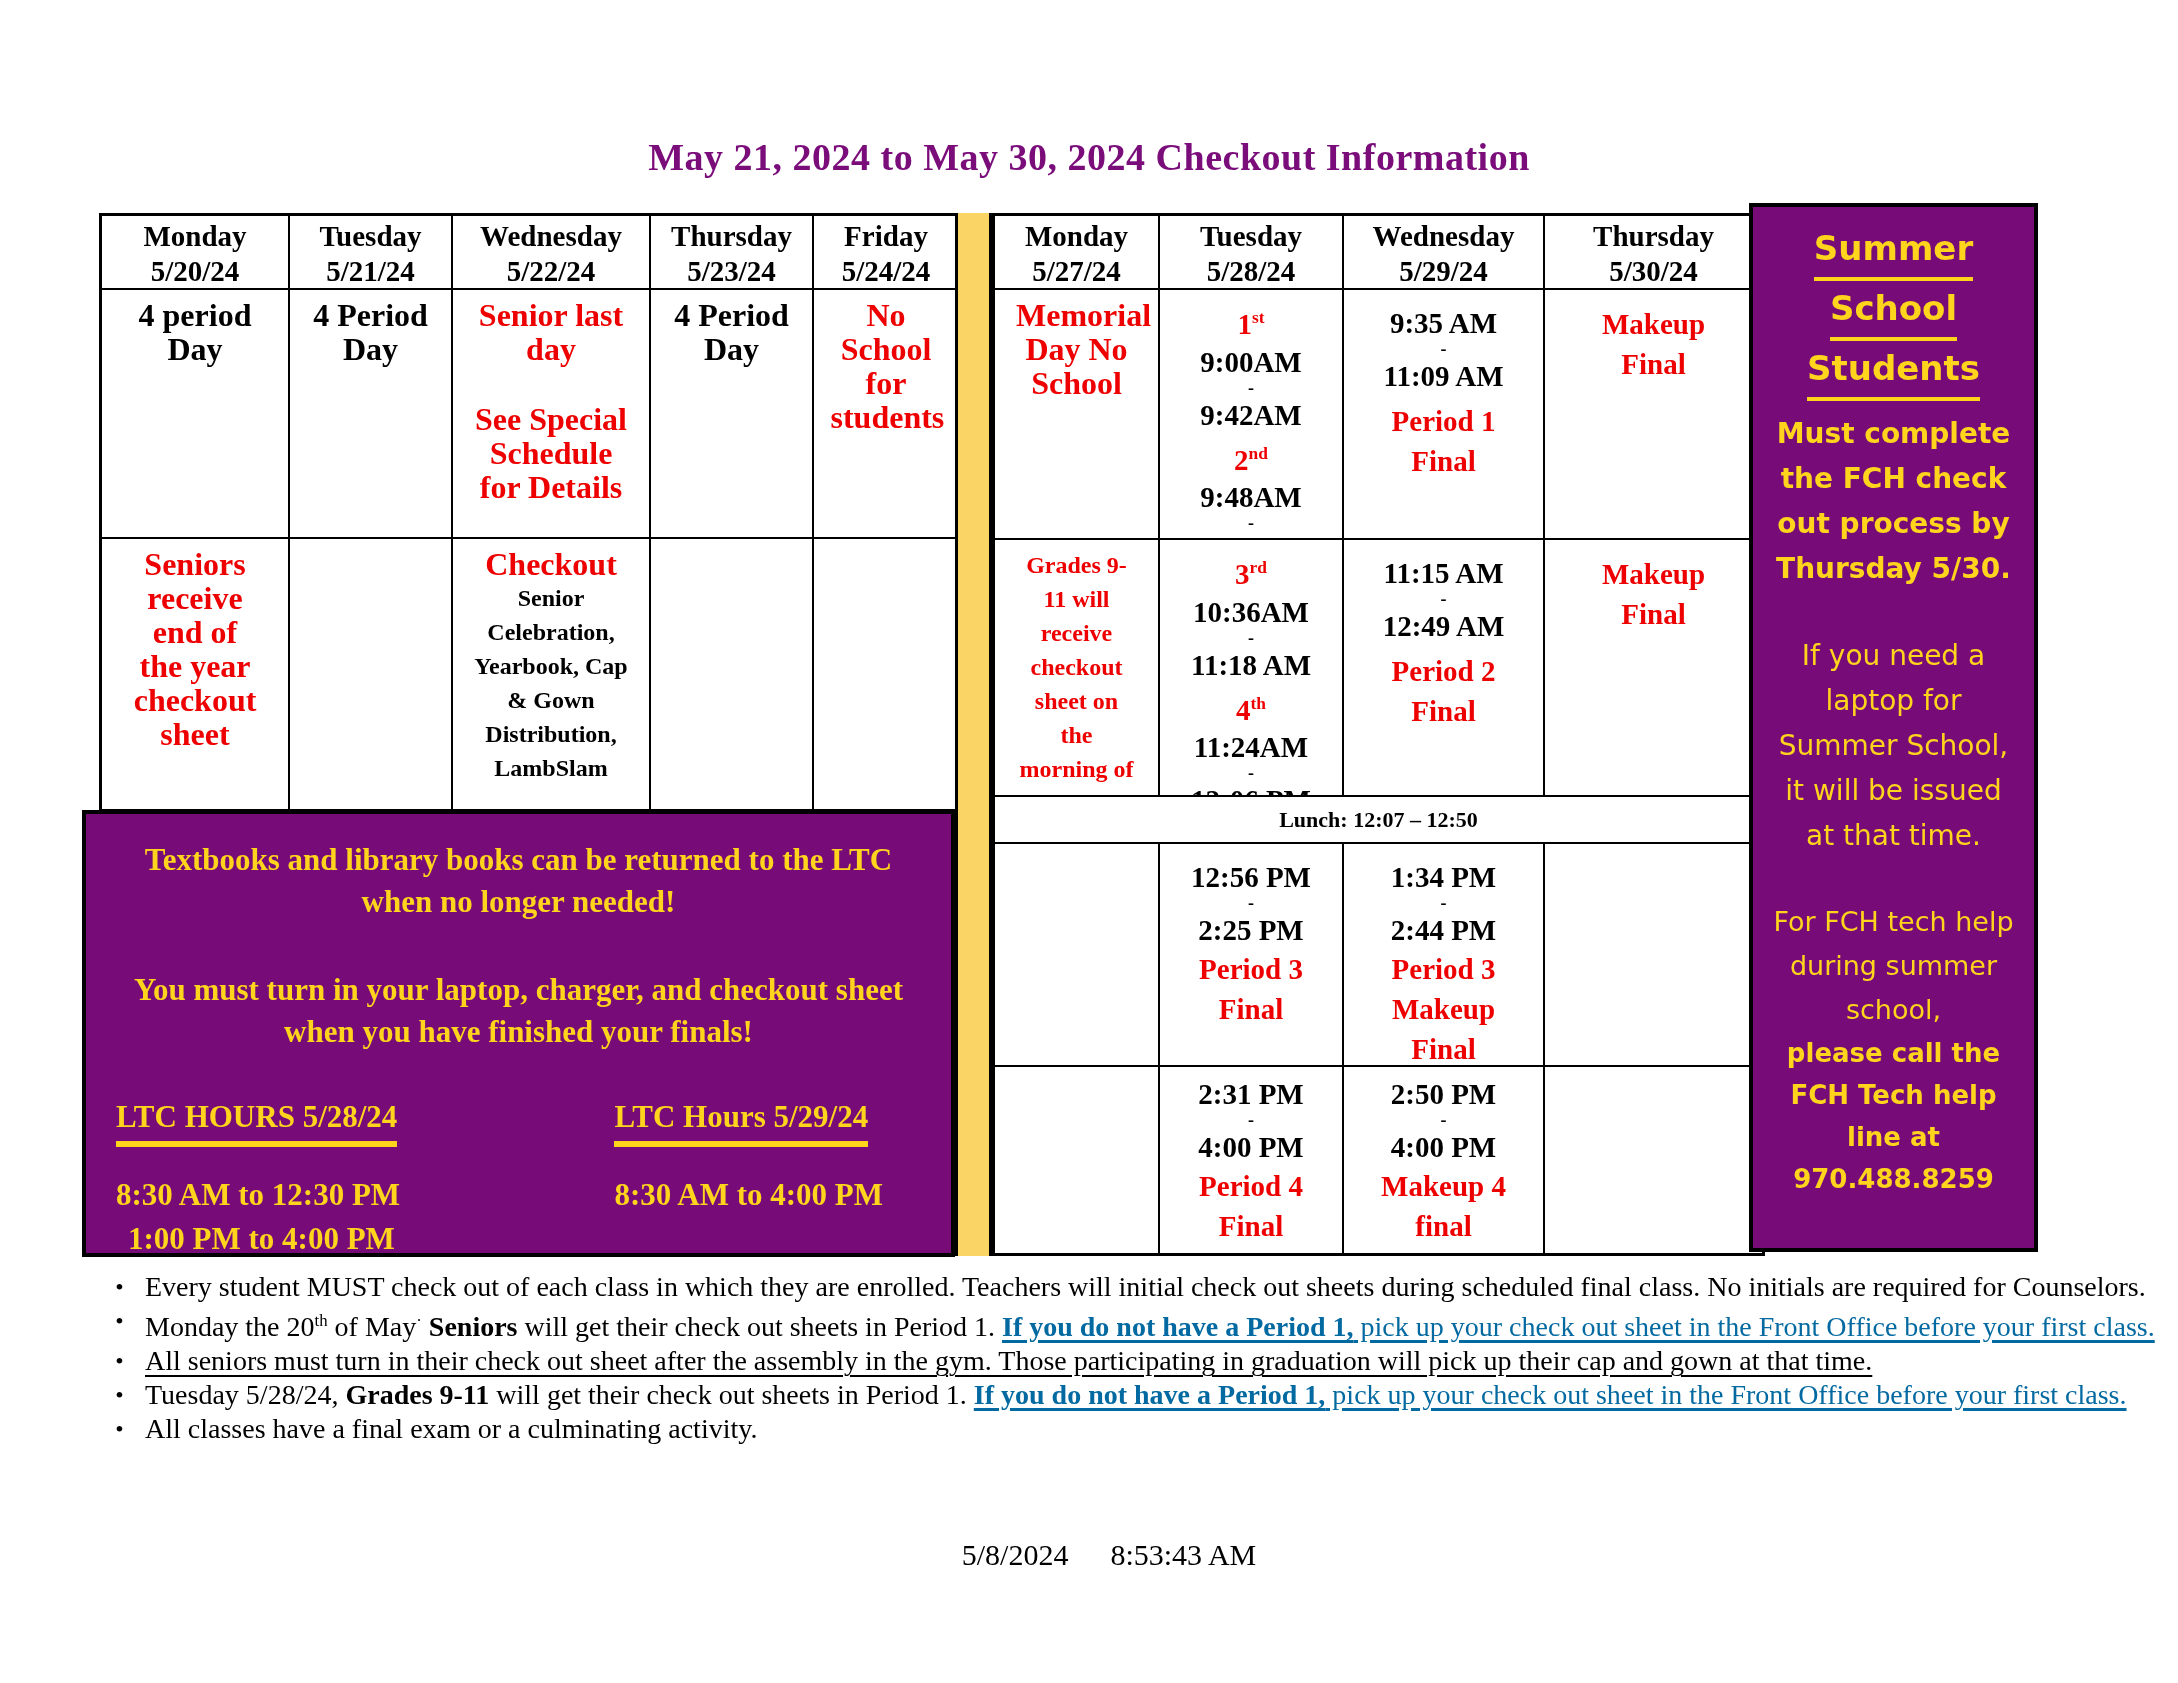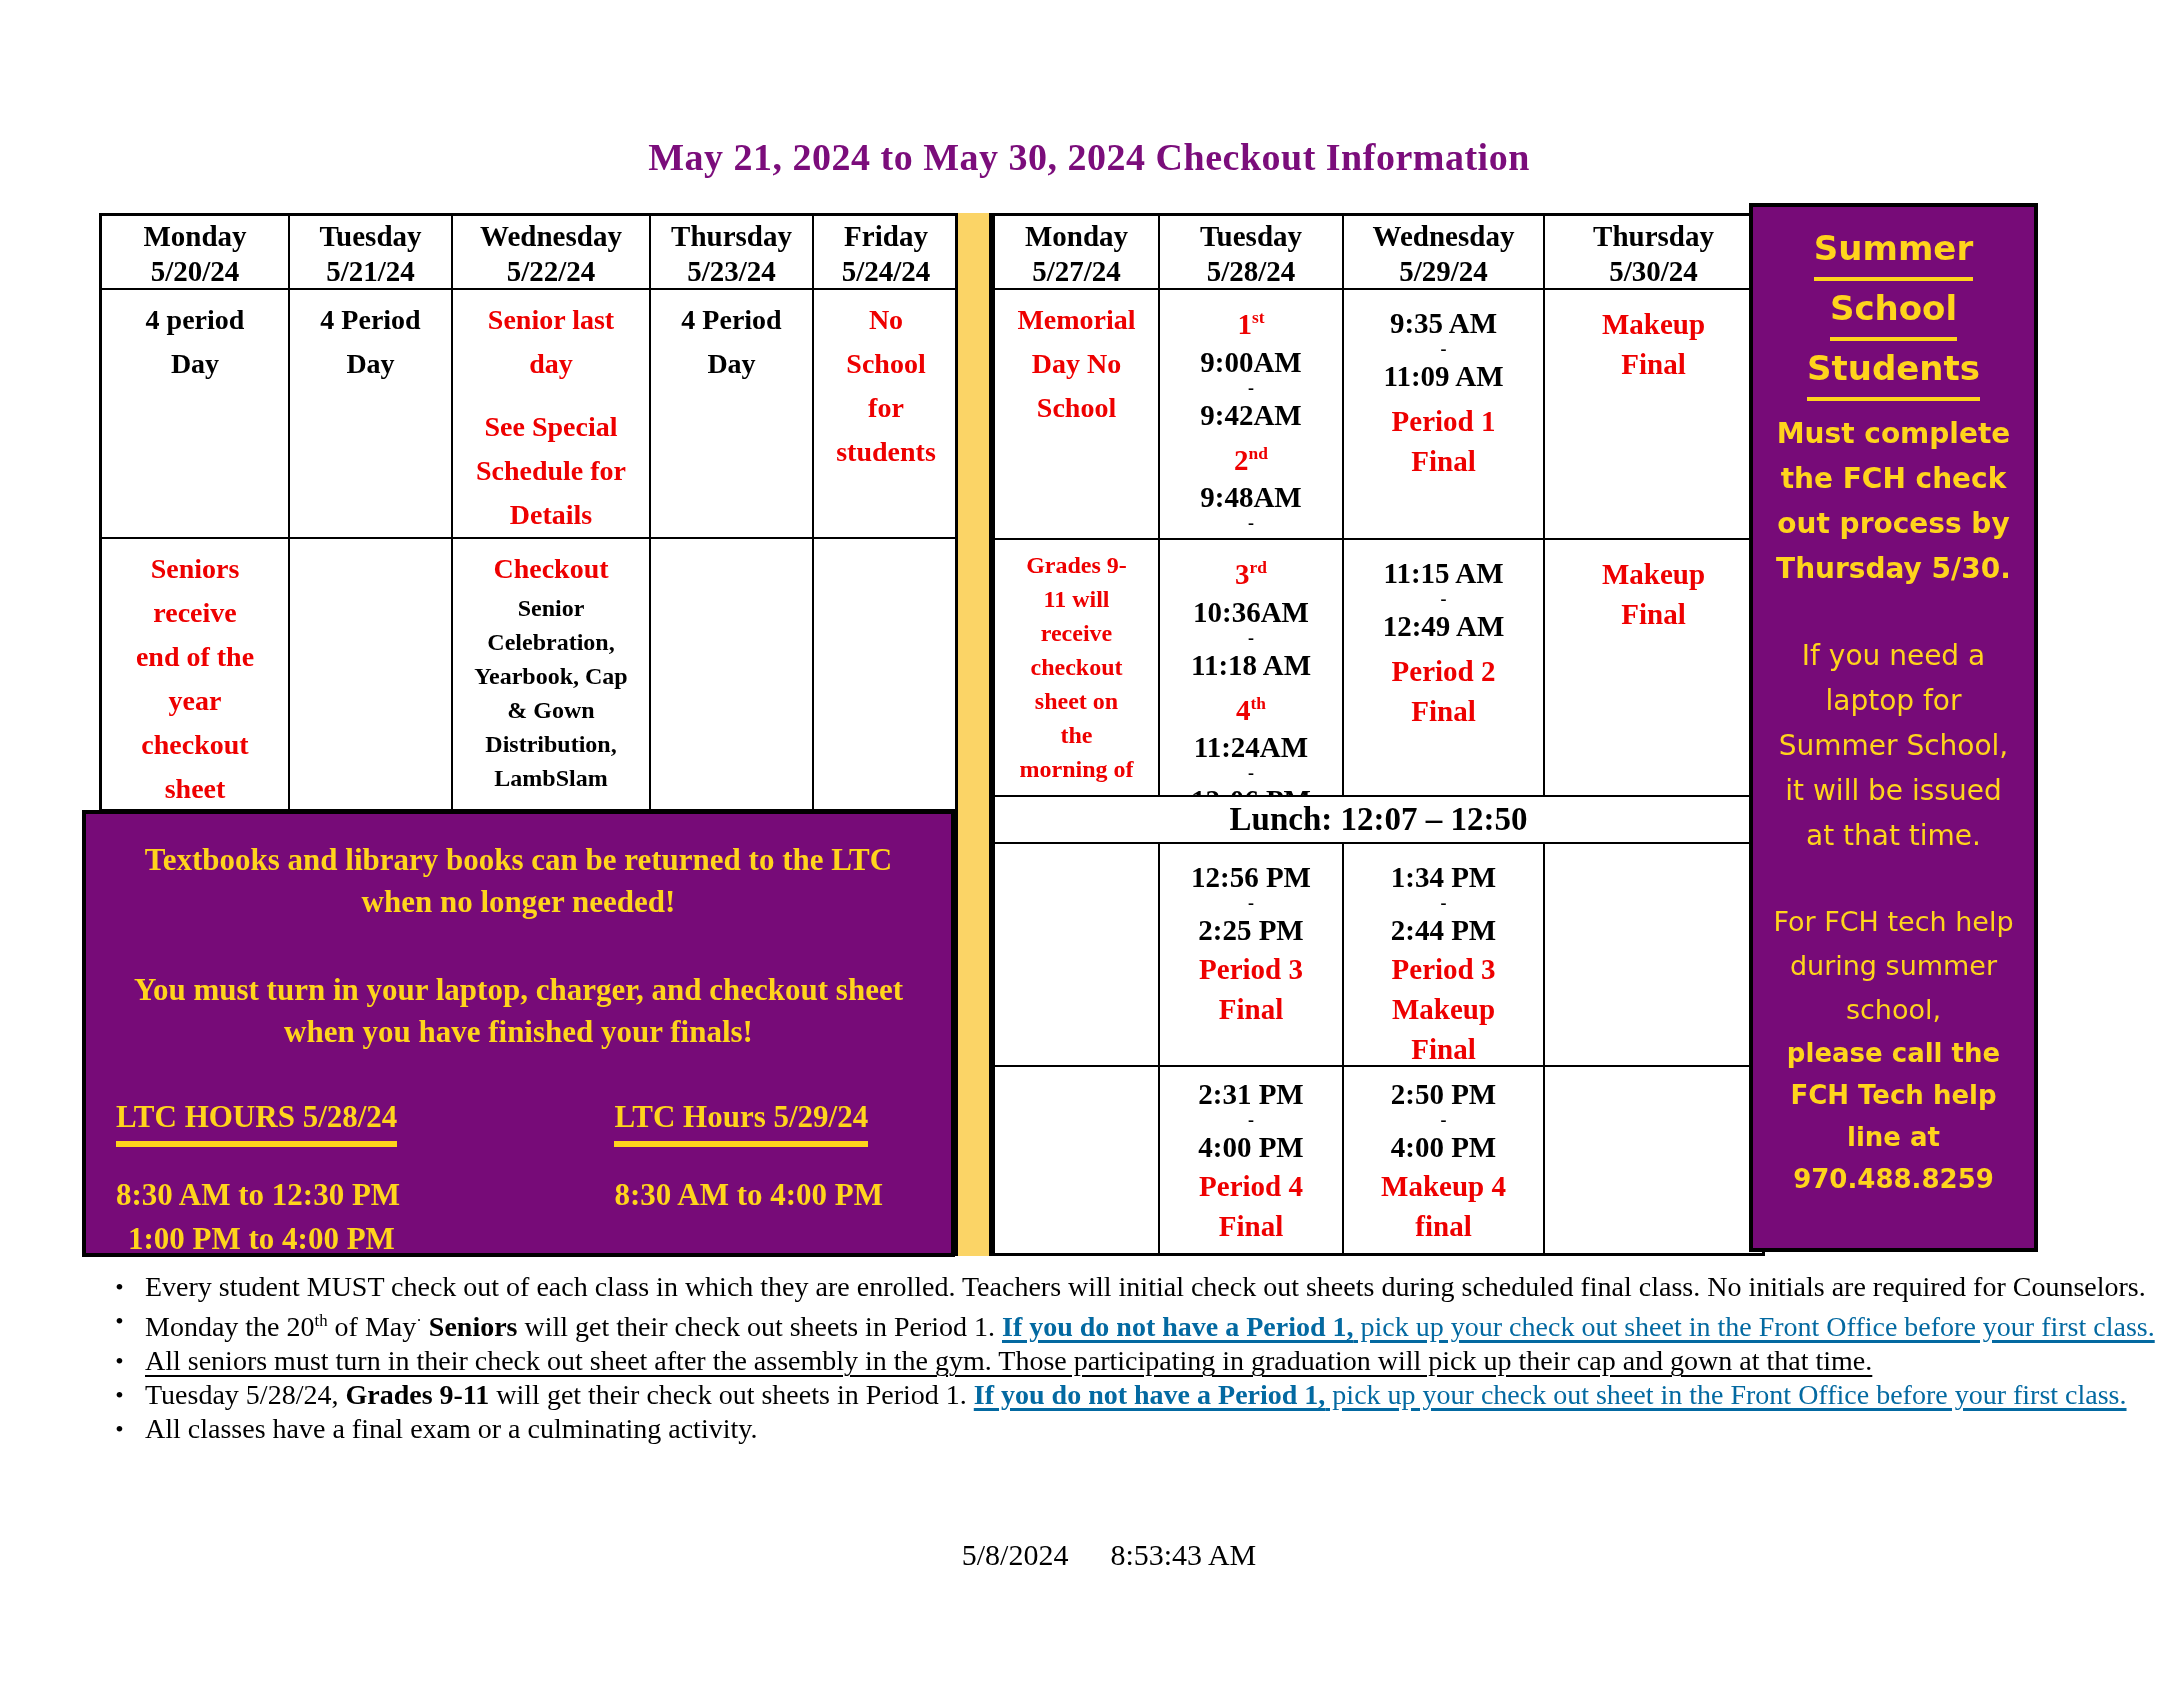--- a/index.html
+++ b/index.html
@@ -15,36 +15,36 @@
   .tbl-left{left:99px;top:213px;grid-template-columns:188px 163px 198px 163px 144px;
             grid-template-rows:74px 249px 270px;}
   .tbl-right{left:992px;top:213px;grid-template-columns:165px 184px 201px 217px;
              grid-template-rows:74px 250px 257px 47px 223px 186px;}
   .cell{border-right:2px solid #000;border-bottom:2px solid #000;box-sizing:border-box;
         display:flex;flex-direction:column;align-items:center;padding-top:8px;background:#fff;overflow:hidden;}
   .cell.lc{border-right:none;}
   .cell.lr{border-bottom:none;}
   .hcell{justify-content:flex-start;padding-top:3px;font-weight:bold;font-size:29px;line-height:35px;text-align:center;}
   .red{color:#ee0000;}
-  .txt{font-weight:bold;font-size:28px;line-height:44px;text-align:center;}
+  .txt{font-weight:bold;font-size:32px;line-height:34px;text-align:center;}
   .txt.sm{font-size:24px;line-height:34px;}
   .n120{max-width:121px;}
   .n130{max-width:131px;}
   .n150{max-width:156px;}
   .n160{max-width:166px;}
   .n110{max-width:111px;}
   .tline{font-weight:bold;font-size:29px;line-height:38px;text-align:center;}
   .dash{font-weight:bold;font-size:18px;line-height:15px;text-align:center;}
   .pline{font-weight:bold;font-size:29px;line-height:38px;text-align:center;}
   .pline sup{font-size:60%;vertical-align:super;}
   .plabel{font-weight:bold;font-size:29px;line-height:40px;text-align:center;}
   .mt6{margin-top:6px;}
   .gap36{height:36px;}
   .lunch{grid-column:1/5;flex-direction:row;justify-content:center;align-items:center;padding:0;
-         font-weight:bold;font-size:33px;}
+         font-weight:bold;font-size:22px;}
 
   
   .band{position:absolute;left:955px;top:213px;width:37px;height:1043px;background:#fbd466;
         border-left:3px solid #000;border-right:3px solid #000;box-sizing:border-box;}
 
   
   .info-box{position:absolute;left:82px;top:810px;width:873px;height:447px;background:#770b78;
             border:4px solid #000;box-sizing:border-box;color:#ffd41c;padding-top:25px;}
   .ib-p{font-weight:bold;font-size:31px;line-height:42px;text-align:center;max-width:802px;margin:0 auto 46px auto;}
   .ib-cols{display:flex;padding:0 30px 0 30px;justify-content:space-between;}

